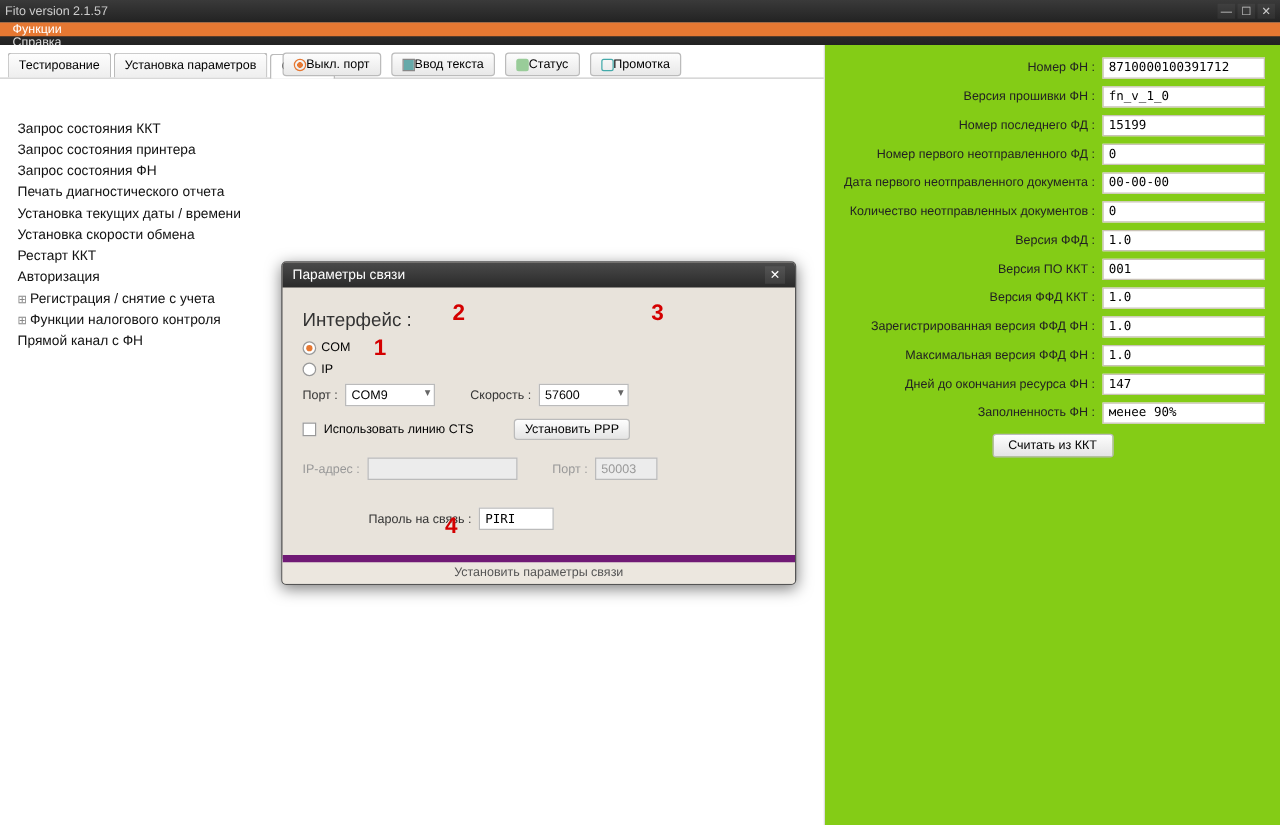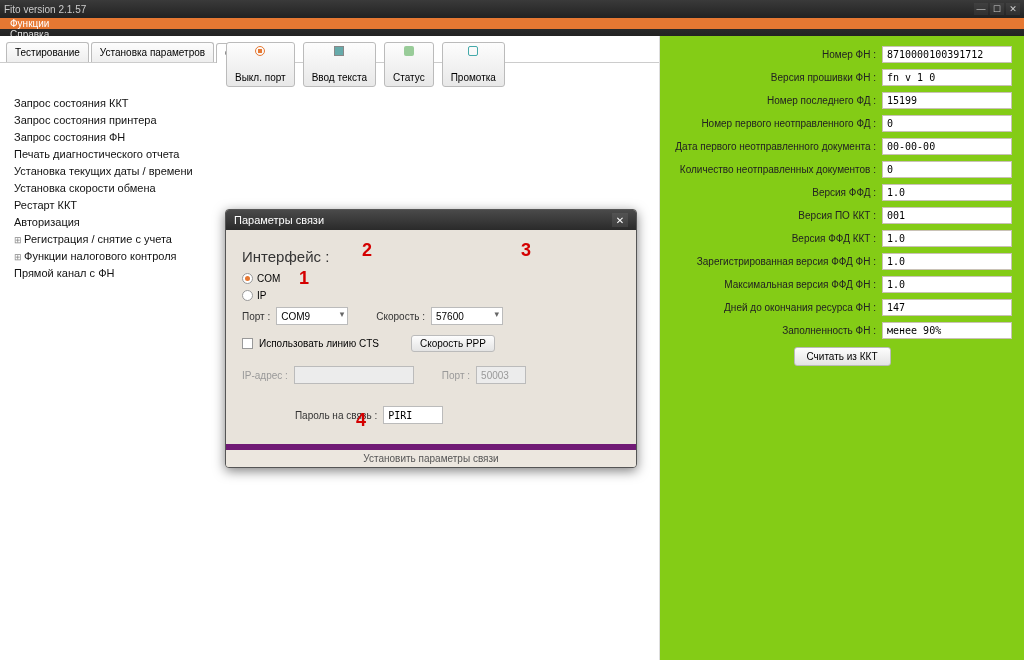--- a/index.html
+++ b/index.html
@@ -22,21 +22,21 @@
   
   .left-col { width: 660px; background: #fff; border-right: 1px solid #ddd; position: relative; }
   
   
   .tabs-row { display: flex; gap: 0; padding: 6px 6px 0 6px; border-bottom: 1px solid #ccc; align-items: flex-end; }
   .tab { padding: 4px 8px; border: 1px solid #bbb; border-bottom: none; background: linear-gradient(to bottom,#fdfdfd,#eee); border-radius: 3px 3px 0 0; margin-right: 2px; font-size: 10px; cursor: pointer; }
   .tab.active { background: #fff; position: relative; top: 1px; }
   
   
   .toolbar { display: flex; gap: 8px; padding: 6px 6px; position: absolute; left: 220px; top: 0px; }
-  .tbtn { padding: 3px 8px; border: 1px solid #bbb; background: linear-gradient(to bottom,#fdfdfd,#e8e8e8); border-radius: 3px; font-size: 10px; display: flex; align-items: center; gap: 16px; cursor: pointer; flex-direction: column; }
+  .tbtn { padding: 3px 8px; border: 1px solid #bbb; background: linear-gradient(to bottom,#fdfdfd,#e8e8e8); border-radius: 3px; font-size: 10px; display: flex; align-items: center; gap: 0; cursor: pointer; }
   .ico { width: 10px; height: 10px; display: inline-block; }
   .ico-power { background: radial-gradient(circle,#e67832 40%, transparent 42%); border: 1px solid #e67832; border-radius: 50%; }
   .ico-text { background: linear-gradient(to bottom,#6aa 50%, #6aa 50%); border: 1px solid #888; }
   .ico-status { background: #9c9; border-radius: 2px; }
   .ico-scroll { border: 1px solid #4aa; border-radius: 2px; }
   
   
   .tree { padding: 6px 8px 8px 14px; font-size: 11px; color: #111; line-height: 1.55; }
   .tree-item { cursor: pointer; white-space: nowrap; }
   .tree-item.exp::before { content: "⊞ "; color: #888; font-size: 9px; }
@@ -225,21 +225,21 @@
         <label>Порт :</label>
         <span class="sel-wrap"><input class="sel" value="COM9" style=""></span>
         <span style="width:16px"></span>
         <label>Скорость :</label>
         <span class="sel-wrap"><input class="sel" value="57600" style=""></span>
       </div>
       <div class="frow">
         <span class="chk"></span>
         <span>Использовать линию CTS</span>
         <span style="width:20px"></span>
-        <button class="small-btn">Скорость PPP</button>
+        <button class="small-btn">Установить PPP</button>
       </div>
       <div class="frow" style="margin-top:14px;">
         <label style="color:#999">IP-адрес :</label>
         <input class="txt dis" style="width: 120px;" disabled="" value="">
         <span style="width:16px"></span>
         <label style="color:#999">Порт :</label>
         <input class="txt dis" style="width: 50px;" disabled="" value="50003">
       </div>
       <div class="frow" style="margin-top:22px; justify-content:center; margin-left:-30px;">
         <label>Пароль на связь :</label>

